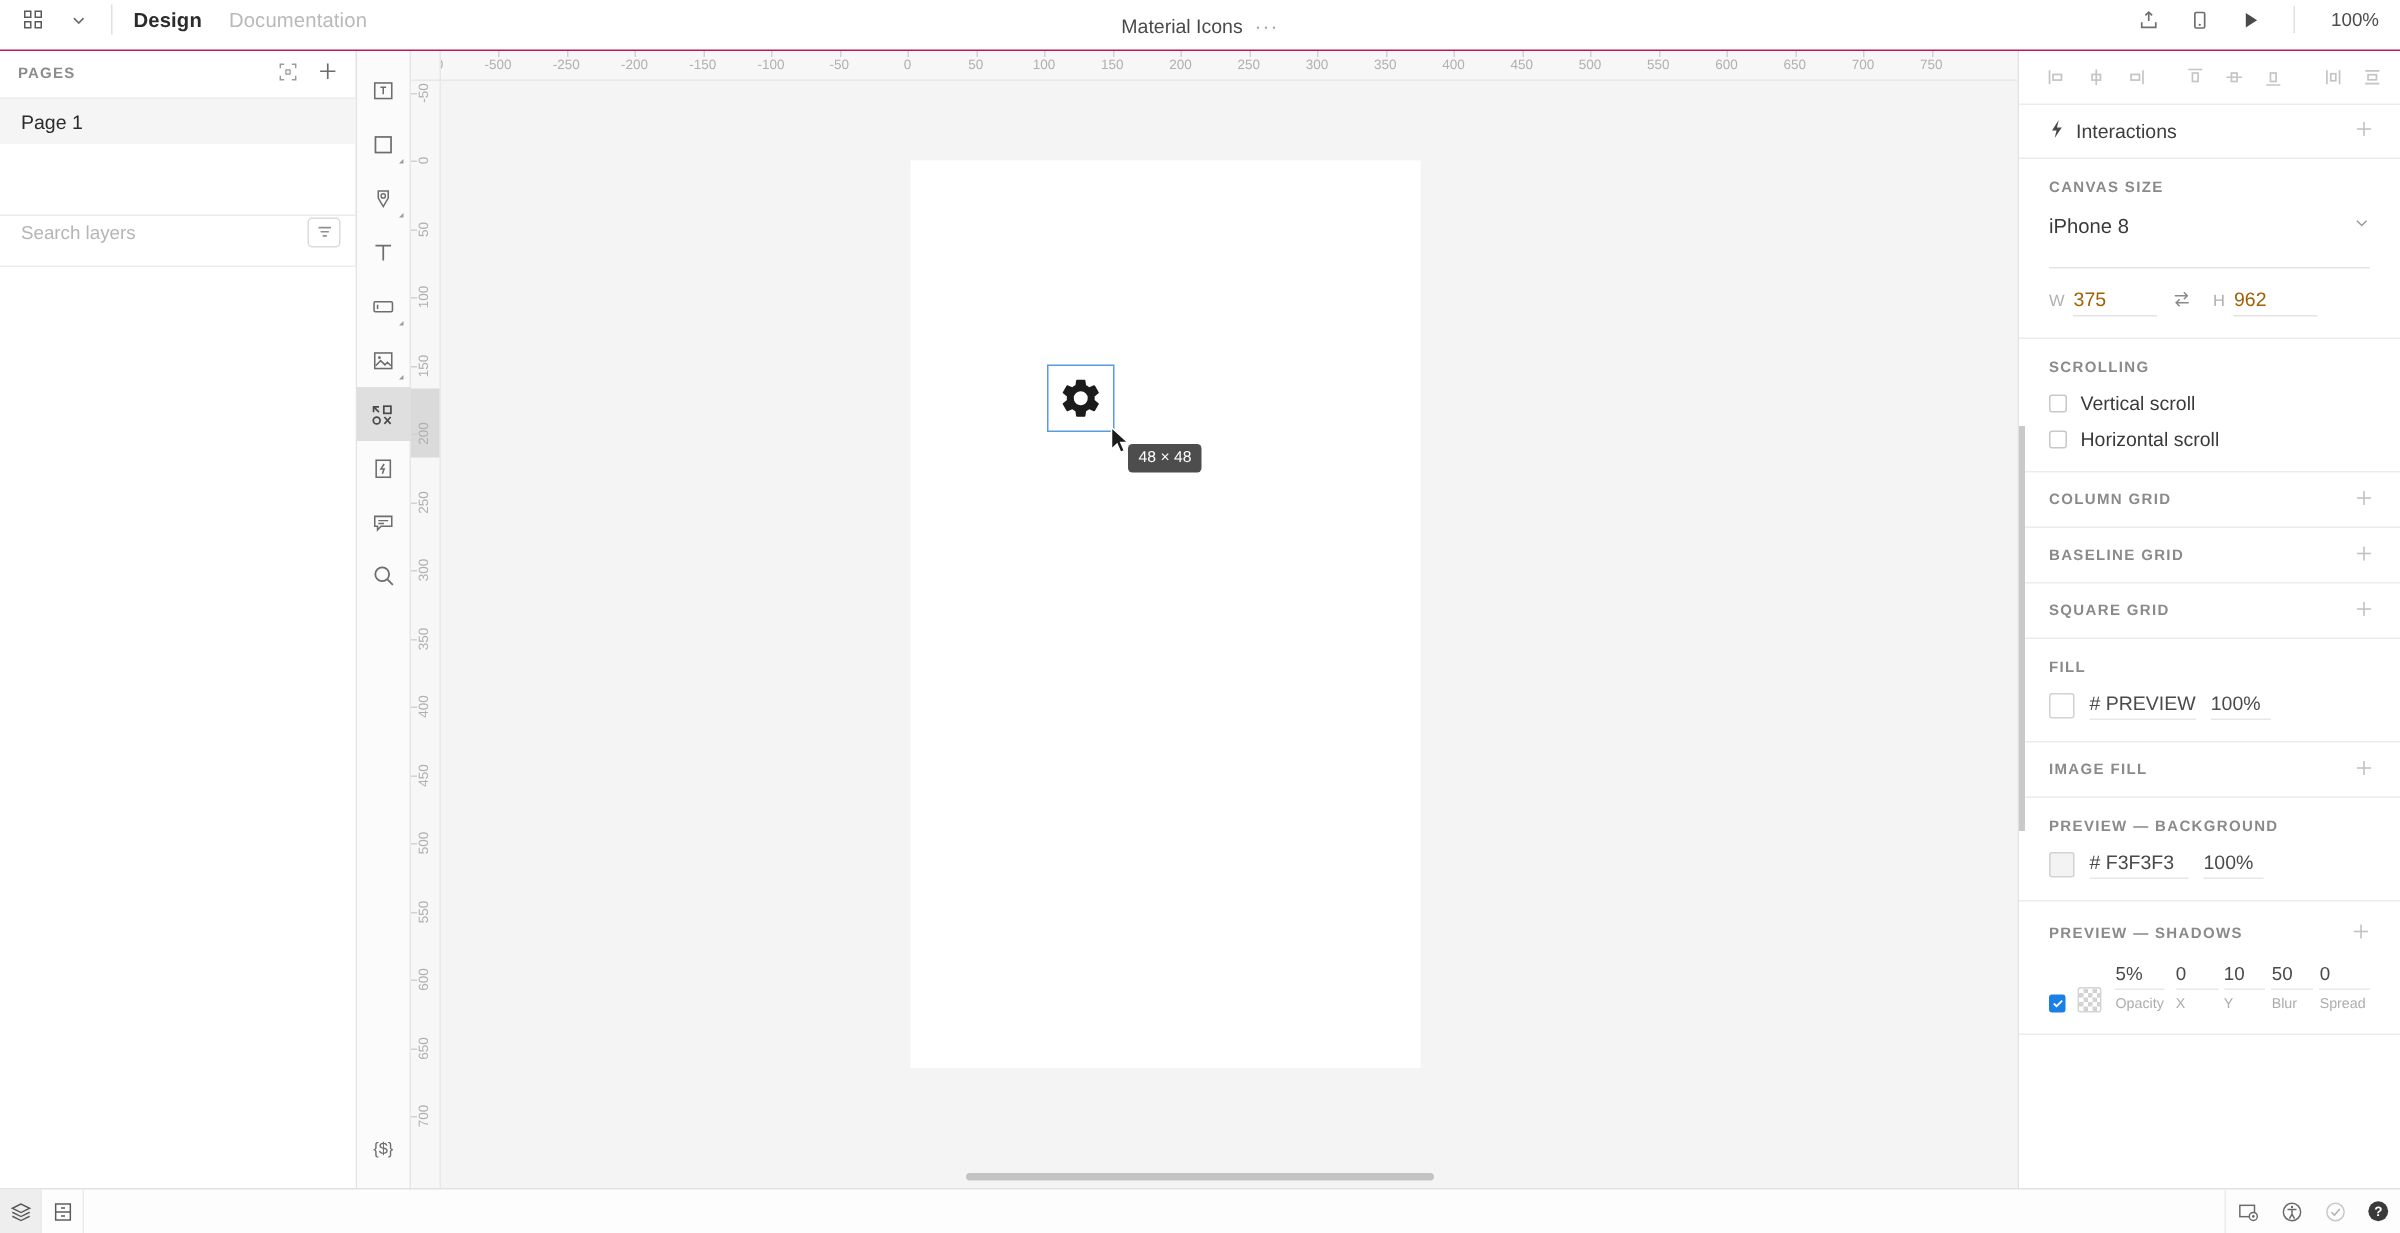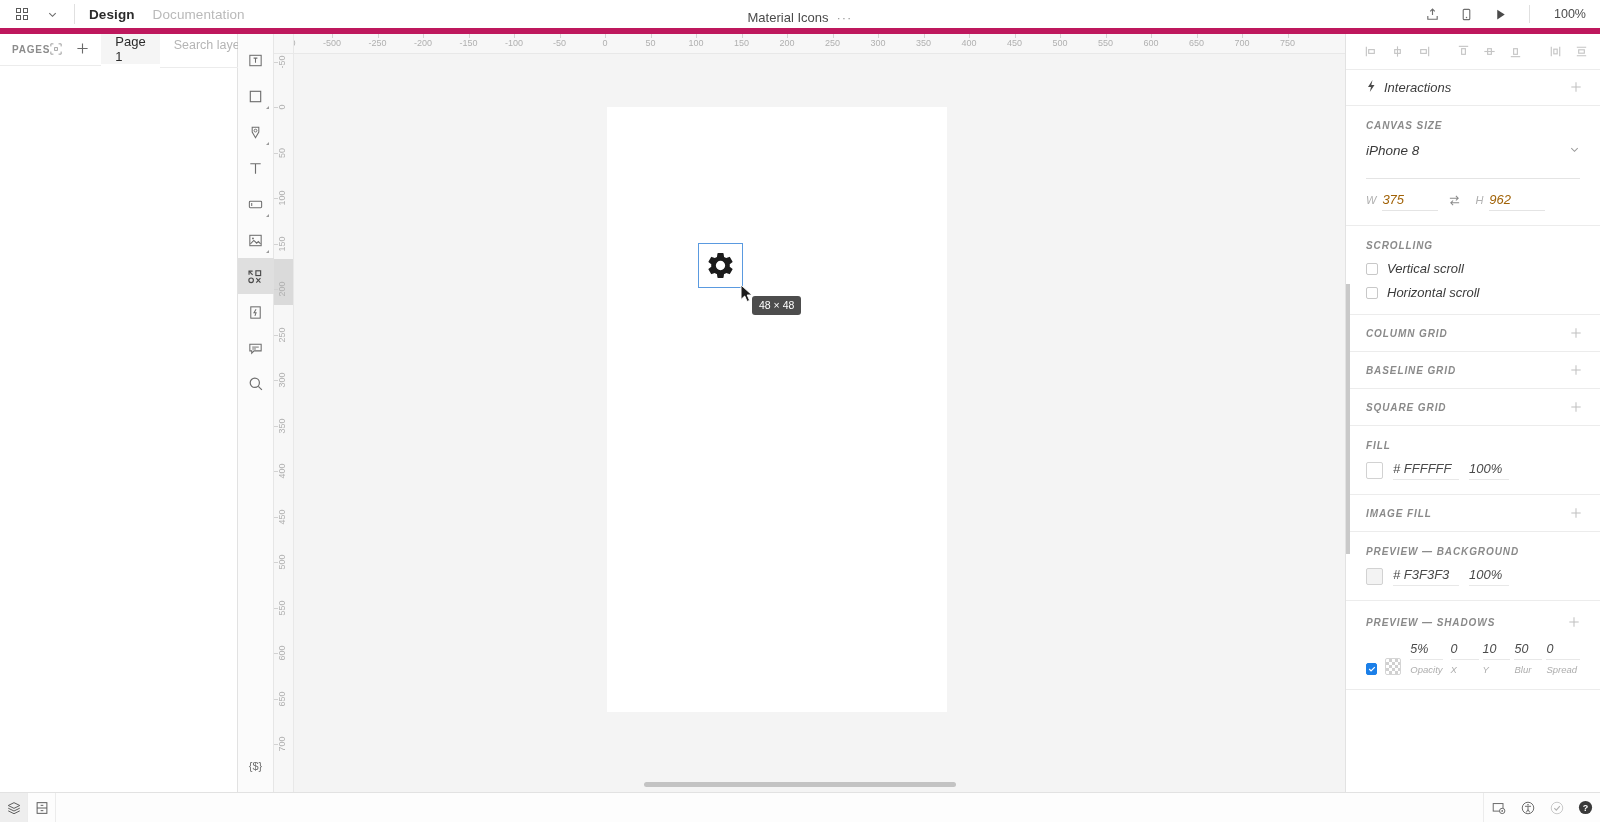--- a/index.html
+++ b/index.html
@@ -9,22 +9,22 @@
     font-family: "Liberation Sans", sans-serif;
     background: #ffffff;
     -webkit-font-smoothing: antialiased;
   }
   .app { width: 1600px; height: 822px; display: flex; flex-direction: column; }
 
   
   .titlebar {
     height: 34px; min-height: 34px;
     background: #ffffff;
-    border-bottom: 6px solid #be185d;
-    display: flex; align-items: center;
+    border-bottom: 1px solid #be185d;
+    display: flex; align-items: flex-start;
     position: relative;
   }
   .tb-left { display: flex; align-items: center; padding-left: 8px; gap: 2px; }
   .tb-btn {
     width: 28px; height: 26px;
     display: flex; align-items: center; justify-content: center;
     color: #8a8a8a;
   }
   .grid-icon { display: grid; grid-template-columns: 5px 5px; grid-template-rows: 5px 5px; gap: 2px; }
   .grid-icon i { display:block; width:5px; height:5px; border:1px solid #5a5a5a; }
@@ -46,21 +46,21 @@
   .zoom-val { font-size: 12.5px; color: #4d4d4d; min-width: 42px; text-align: right; }
 
   
   .body { flex: 1; display: flex; min-height: 0; }
 
   
   .leftpanel {
     width: 238px; min-width:238px;
     background: #ffffff;
     border-right: 1px solid #e2e2e2;
-    display: flex; 
+    display: flex; flex-direction: column;
   }
   .pages-header {
     height: 32px; display: flex; align-items: center;
     padding: 0 12px;
     border-bottom: 1px solid #ececec;
   }
   .pages-label { font-size: 10px; letter-spacing: .8px; color: #8c8c8c; font-weight: bold; }
   .pages-actions { margin-left:auto; display:flex; align-items:center; gap: 14px; color: #9a9a9a; }
   .page-row {
     height: 30px; display: flex; align-items: center; padding: 0 14px;
@@ -166,21 +166,20 @@
   }
 
   
   .rightpanel {
     width: 255px; min-width: 255px;
     background: #ffffff;
     border-left: 1px solid #e2e2e2;
     display: flex; flex-direction: column;
     position: relative;
     overflow: hidden;
-    font-style: italic;
   }
   .align-bar {
     height: 36px; min-height:36px; display: flex; align-items: center;
     padding: 0 14px; gap: 0;
     border-bottom: 1px solid #ececec;
   }
   .align-grp { display: flex; gap: 4px; }
   .align-btn { width: 22px; height: 22px; display:flex; align-items:center; justify-content:center; color: #c4c4c4; }
   .align-div { width: 1px; height: 16px; background: #e6e6e6; margin: 0 9px; }
 
@@ -679,21 +678,21 @@
           <svg width="12" height="12" viewBox="0 0 14 14">
               <path d="M7 1.5v11M1.5 7h11" stroke="#c0c0c0" stroke-width="1.2"></path>
             </svg>
         </span>
       </div>
 
       <div class="block">
         <div class="block-label">FILL</div>
         <div class="fill-row">
           <span class="swatch"></span>
-          <span class="hexfield"># FFFFFF</span>
+          <span class="hexfield"># PREVIEW</span>
           <span class="pctfield">100%</span>
         </div>
       </div>
 
       <div class="section-row">
         <span class="sec-title">IMAGE FILL</span>
         <span class="sec-plus">
           <svg width="12" height="12" viewBox="0 0 14 14">
               <path d="M7 1.5v11M1.5 7h11" stroke="#c0c0c0" stroke-width="1.2"></path>
             </svg>

